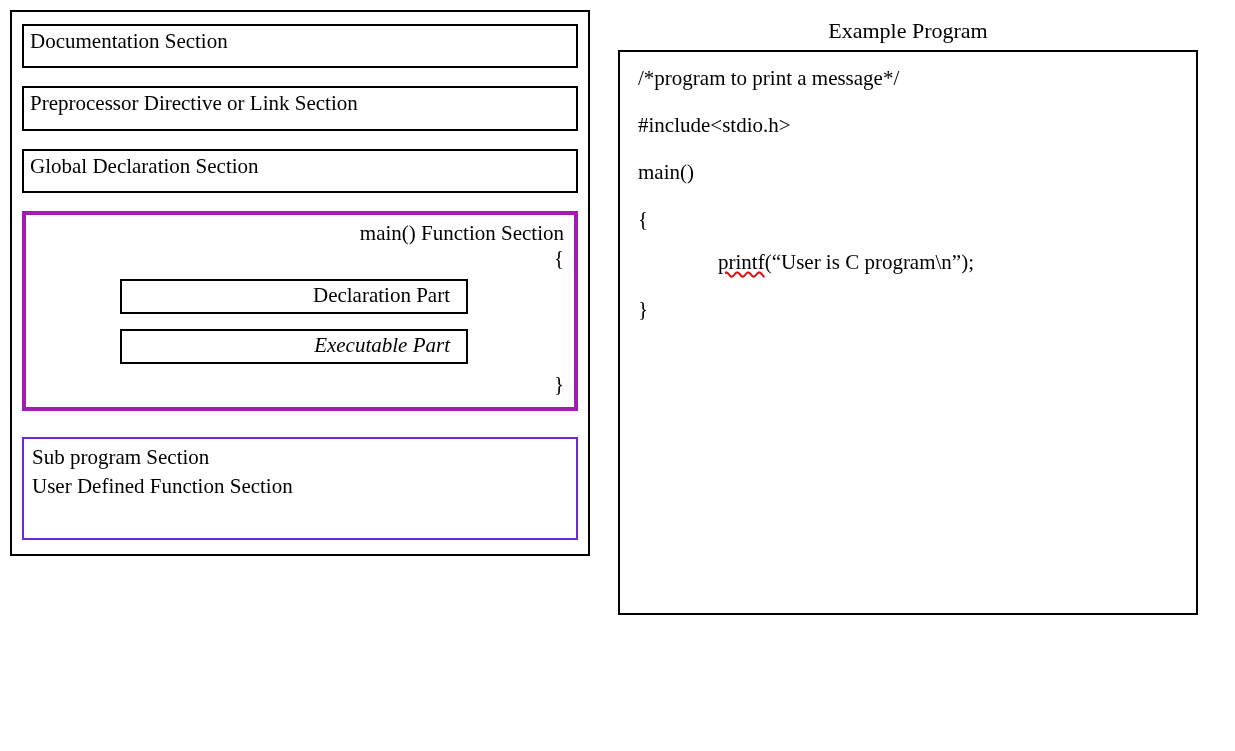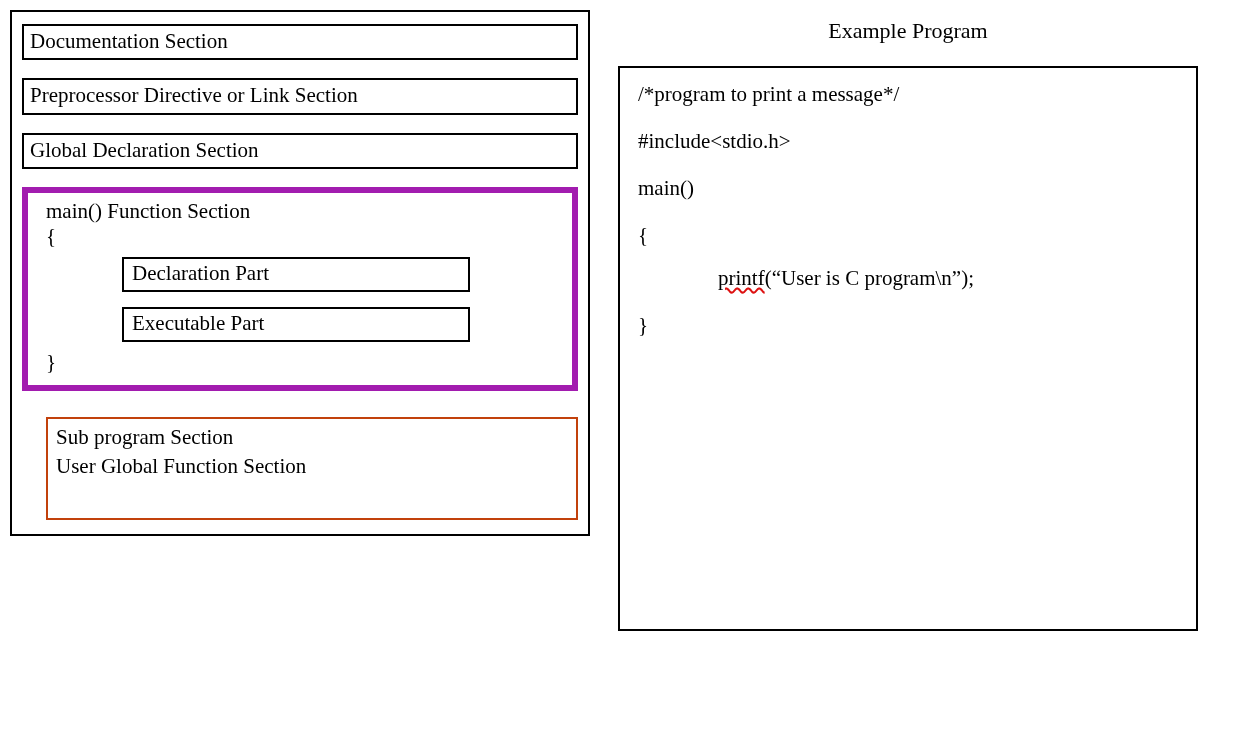--- a/index.html
+++ b/index.html
@@ -26,55 +26,55 @@
     box-sizing: border-box;
   }
   .right-wrap {
     width: 580px;
     display: flex;
     flex-direction: column;
     align-items: center;
   }
   .right-title {
     font-size: 22px;
-    margin: 8px 0 22px 0;
+    margin: 8px 0 6px 0;
   }
   .right {
     width: 100%;
     border: 2px solid #000;
     box-sizing: border-box;
     padding: 14px 18px 14px 18px;
     height: 565px;
   }
   .box {
     border: 2px solid #000;
-    padding: 2px 6px 4px 6px;
+    padding: 2px 6px 12px 6px;
     margin-bottom: 18px;
     line-height: 1.25;
   }
   .box:last-child { margin-bottom: 0; }
   .main-box {
-    border: 6px solid #a21caf;
+    border: 4px solid #a21caf;
     padding: 6px 10px 10px 14px;
     margin-bottom: 26px;
+    text-align: right;
   }
   .main-title { margin-left: 4px; }
   .brace { margin-left: 4px; }
   .inner-box {
     border: 2px solid #000;
     padding: 2px 16px 4px 8px;
     width: 320px;
     margin: 8px 0 15px 80px;
   }
-  .inner-box.last { margin-bottom: 8px; }
+  .inner-box.last { margin-bottom: 8px; font-style: italic; }
   .sub-box {
-    border: 2px solid #c2410c;
+    border: 2px solid #6d28d9;
     padding: 4px 8px 36px 8px;
     line-height: 1.4;
-    margin-left: 24px;
   }
   .code-line {
     margin: 0 0 22px 0;
     white-space: pre;
   }
   .code-line.tight { margin-bottom: 18px; }
   .printf-line {
     margin: 0 0 22px 0;
     padding-left: 80px;
   }
@@ -110,21 +110,21 @@
         <span>Declaration Part</span>
       </div>
       <div class="inner-box last">
         <span>Executable Part</span>
       </div>
       <div class="brace">}</div>
     </div>
 
     <div class="sub-box">
       <div>Sub program Section</div>
-      <div>User Global Function Section</div>
+      <div>User Defined Function Section</div>
     </div>
 
   </div>
 
   <div class="right-wrap">
     <div class="right-title">Example Program</div>
     <div class="right">
       <div class="code-line">/*program to print a message*/</div>
       <div class="code-line">#include&lt;stdio.h&gt;</div>
       <div class="code-line">main()</div>

